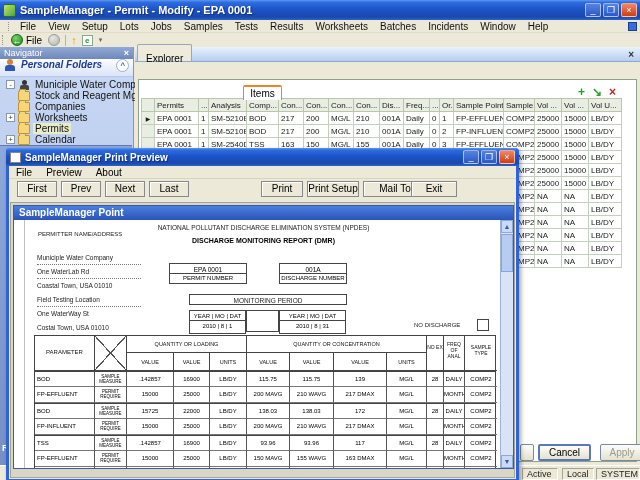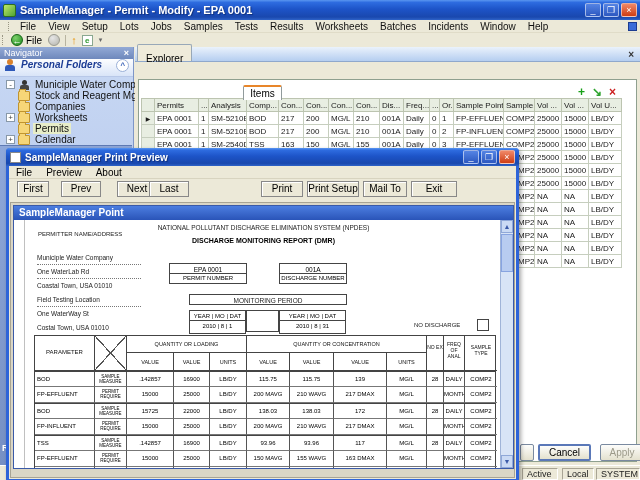--- a/index.html
+++ b/index.html
@@ -592,27 +592,27 @@
       <div class="tb-btn close">×</div>
     </div>
     <div class="pv-client">
       <div class="pv-menubar">
 
       <span class="mi">File</span>
           <span class="mi">Preview</span>
           <span class="mi">About</span>
         </div>
       <div class="pv-btnrow">
-        <div class="pbtn" style="left:8px;   width:32px;">First</div>
+        <div class="pbtn" style="left:8px;   width:40px;">First</div>
         <div class="pbtn" style="left:52px;  width:40px;">Prev</div>
-        <div class="pbtn" style="left:108px;  width:40px;">Next</div>
+        <div class="pbtn" style="left:96px;  width:40px;">Next</div>
         <div class="pbtn" style="left:140px; width:40px;">Last</div>
         <div class="pbtn" style="left:252px; width:42px;">Print</div>
         <div class="pbtn" style="left:298px; width:52px;">Print Setup</div>
-        <div class="pbtn" style="left:354px; width:44px;">Mail To</div>
+        <div class="pbtn" style="left:354px; width:64px;">Mail To</div>
         <div class="pbtn" style="left:402px; width:46px;">Exit</div>
       </div>
       <div class="pv-mdi">
         <div class="rw">
           <div class="rw-title">SampleManager Point</div>
           <div class="rw-body">
             <div class="gutter"></div>
 
             <div class="rp npdes">NATIONAL POLLUTANT DISCHARGE ELIMINATION SYSTEM (NPDES)</div>
             <div class="rp permitter">PERMITTER NAME/ADDRESS</div>

